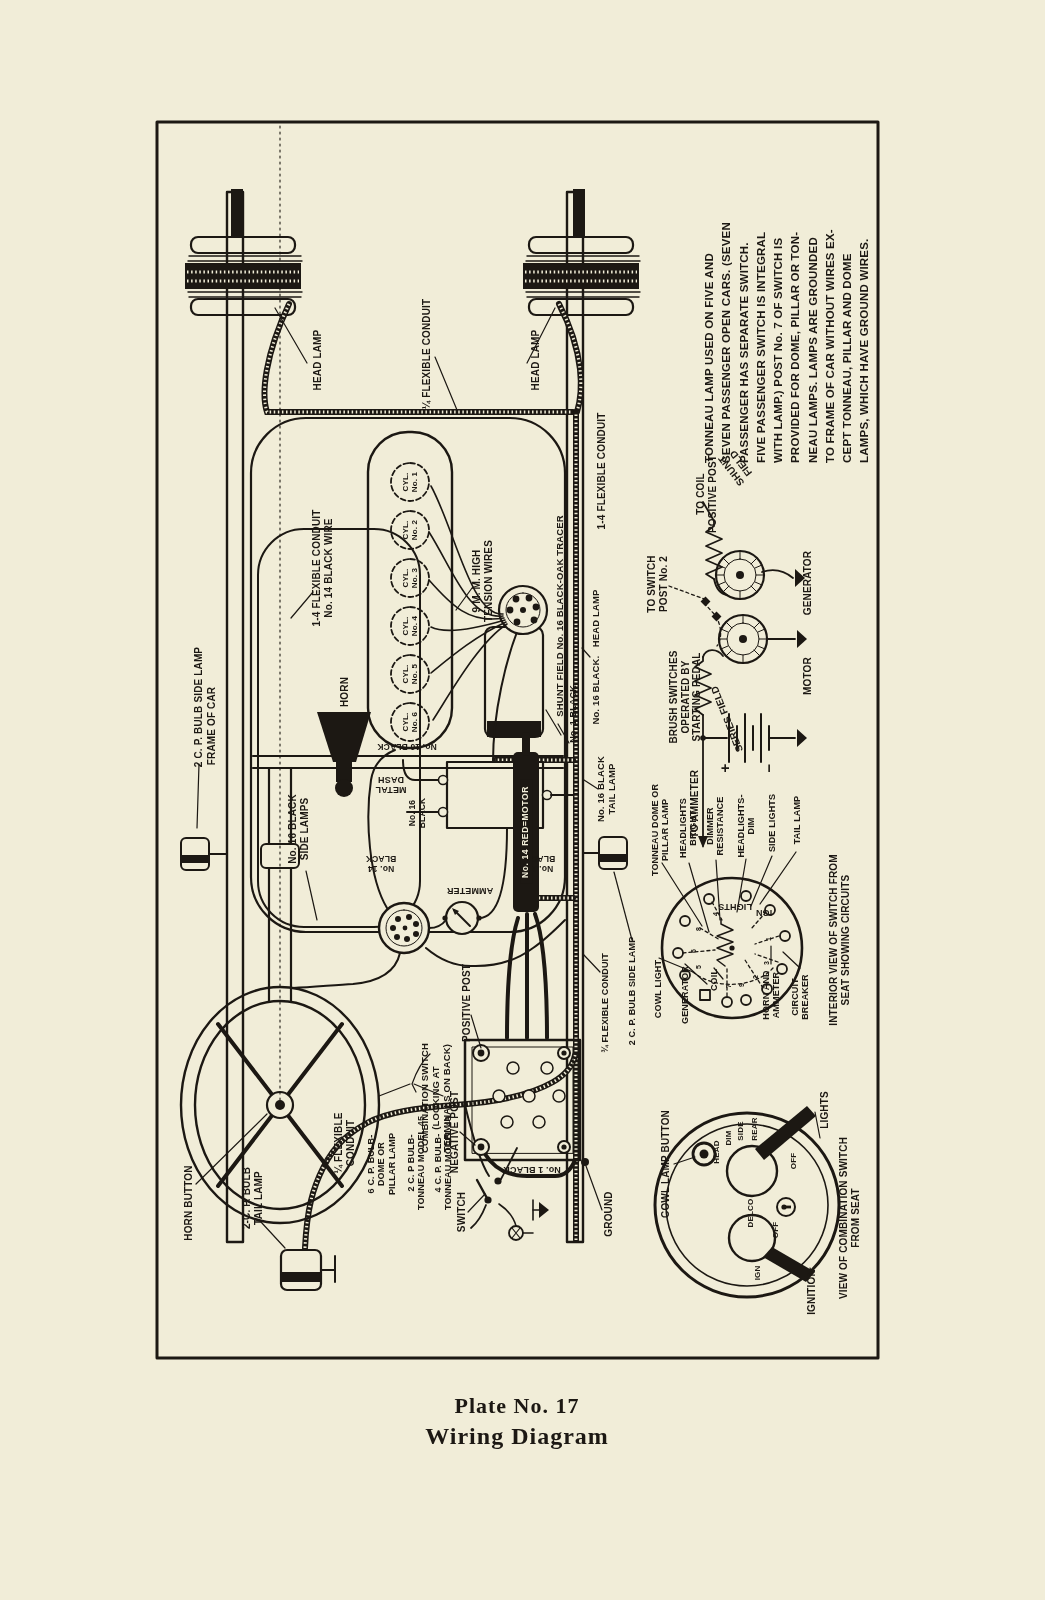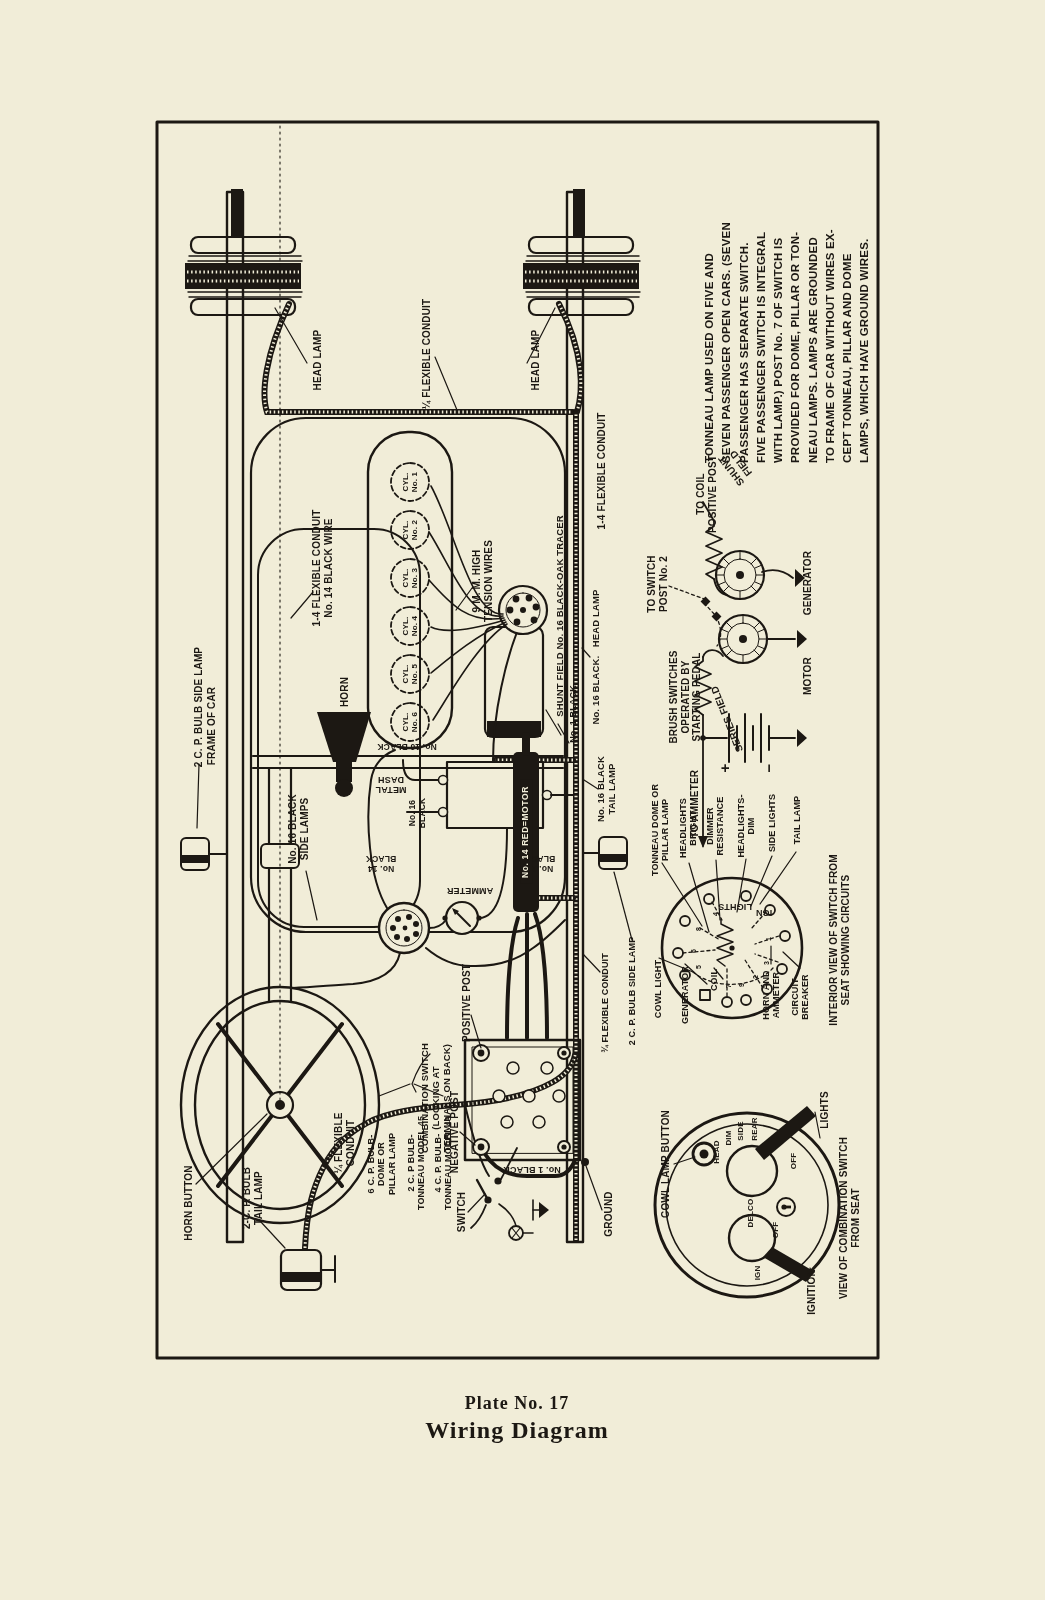--- a/index.html
+++ b/index.html
@@ -18,21 +18,21 @@
   .lbl.wob{background:var(--ink);color:var(--paper);padding:1px 6px;letter-spacing:.6px;}
   
   .ln{stroke:var(--ink);fill:none;stroke-linecap:round;stroke-linejoin:round;}
   .fl{fill:var(--ink);stroke:none;}
   .pp{fill:var(--paper);}
   .cnd{stroke:var(--ink);fill:none;stroke-width:6;stroke-linecap:round;}
   .cndt{stroke:var(--paper);fill:none;stroke-width:3;stroke-dasharray:1.5 2.6;stroke-linecap:butt;}
   .hat{stroke:var(--ink);}
   .caption{position:absolute;left:517px;top:1392px;transform:translateX(-50%);text-align:center;
            font-family:"Liberation Serif", serif;font-weight:700;color:var(--ink);}
-  .caption .l1{font-size:18px;line-height:1.3;letter-spacing:1px;}
+  .caption .l1{font-size:22px;line-height:1.3;letter-spacing:1px;}
   .caption .l2{font-size:24px;line-height:1.3;letter-spacing:1px;}
 </style>
 </head>
 <body>
 
 <div class="page">
 
   <div class="landscape">
     <svg width="1240" height="725" viewBox="0 0 1240 725">
       <defs>

